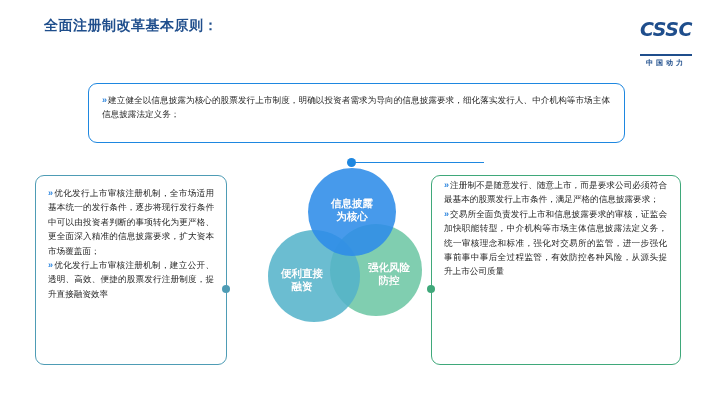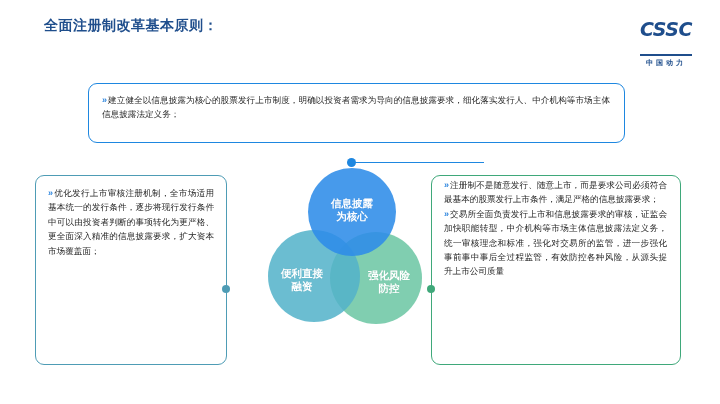--- a/index.html
+++ b/index.html
@@ -180,21 +180,21 @@
   #circle-left {
     left: 0px;
     top: 62px;
     width: 92px;
     height: 92px;
     background: rgba(83,178,202,0.86);
     z-index: 2;
   }
   #circle-right {
     left: 62px;
-    top: 64px;
+    top: 56px;
     width: 92px;
     height: 92px;
     background: rgba(96,194,156,0.80);
     z-index: 1;
   }
   #circle-top span { transform: translateY(-2px); }
   #circle-left span { transform: translate(-12px, 4px); }
   #circle-right span { transform: translate(13px, 4px); }
 </style>
 </head>
@@ -209,20 +209,23 @@
 
 <div class="card" id="card-top">
   <p>
     <span class="bullet">»</span><span>建立健全以信息披露为核心的股票发行上市制度，明确以投资者需求为导向的信息披露要求，细化落实发行人、中介机构等市场主体信息披露法定义务；</span>
   </p>
 </div>
 
 <div class="card" id="card-left">
   <p>
     <span class="bullet teal">»</span><span>优化发行上市审核注册机制，全市场适用基本统一的发行条件，逐步将现行发行条件中可以由投资者判断的事项转化为更严格、更全面深入精准的信息披露要求，扩大资本市场覆盖面；</span>
+  </p>
+  <p>
+    <span class="bullet teal">»</span><span>优化发行上市审核注册机制，建立公开、透明、高效、便捷的股票发行注册制度，提升直接融资效率</span>
   </p>
 </div>
 
 <div class="card" id="card-right">
   <p>
     <span class="bullet green">»</span><span>注册制不是随意发行、随意上市，而是要求公司必须符合最基本的股票发行上市条件，满足严格的信息披露要求；</span>
   </p>
   <p>
     <span class="bullet green">»</span><span>交易所全面负责发行上市和信息披露要求的审核，证监会加快职能转型，中介机构等市场主体信息披露法定义务，统一审核理念和标准，强化对交易所的监管，进一步强化事前事中事后全过程监管，有效防控各种风险，从源头提升上市公司质量</span>
   </p>

